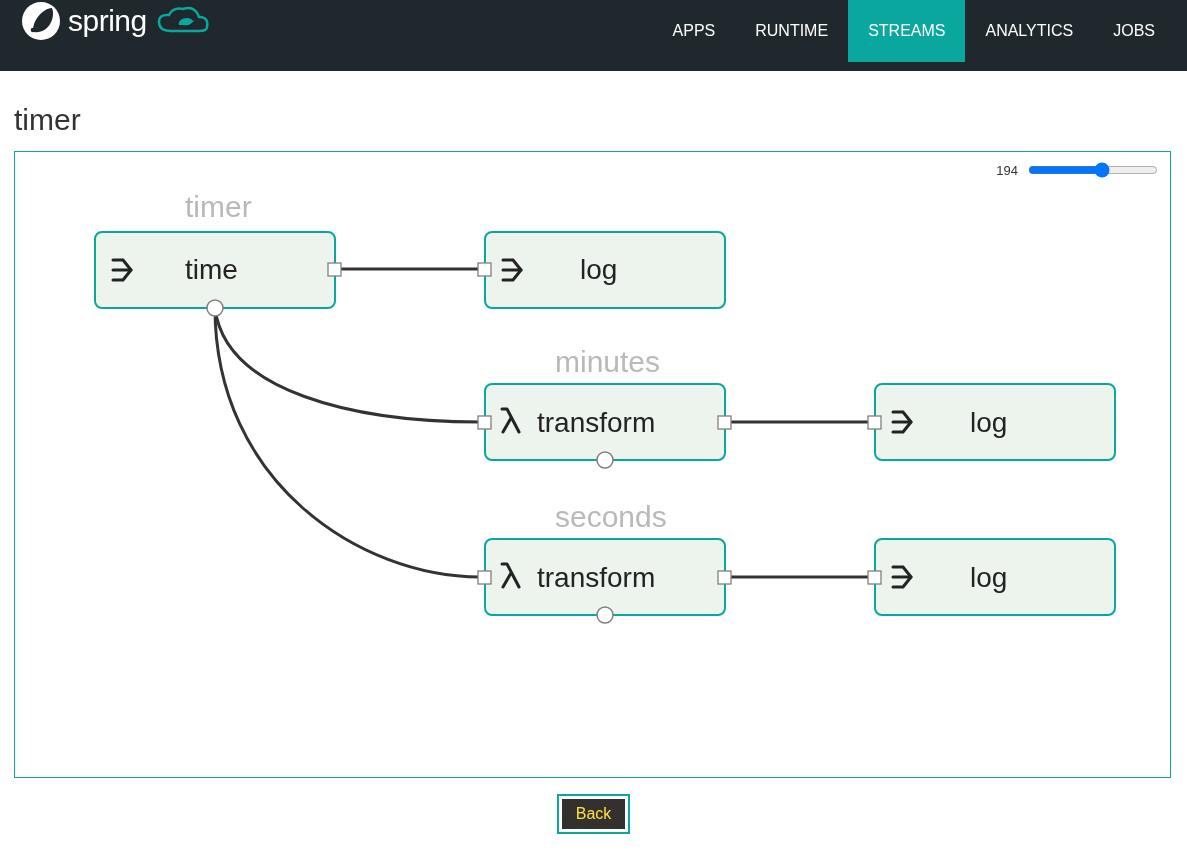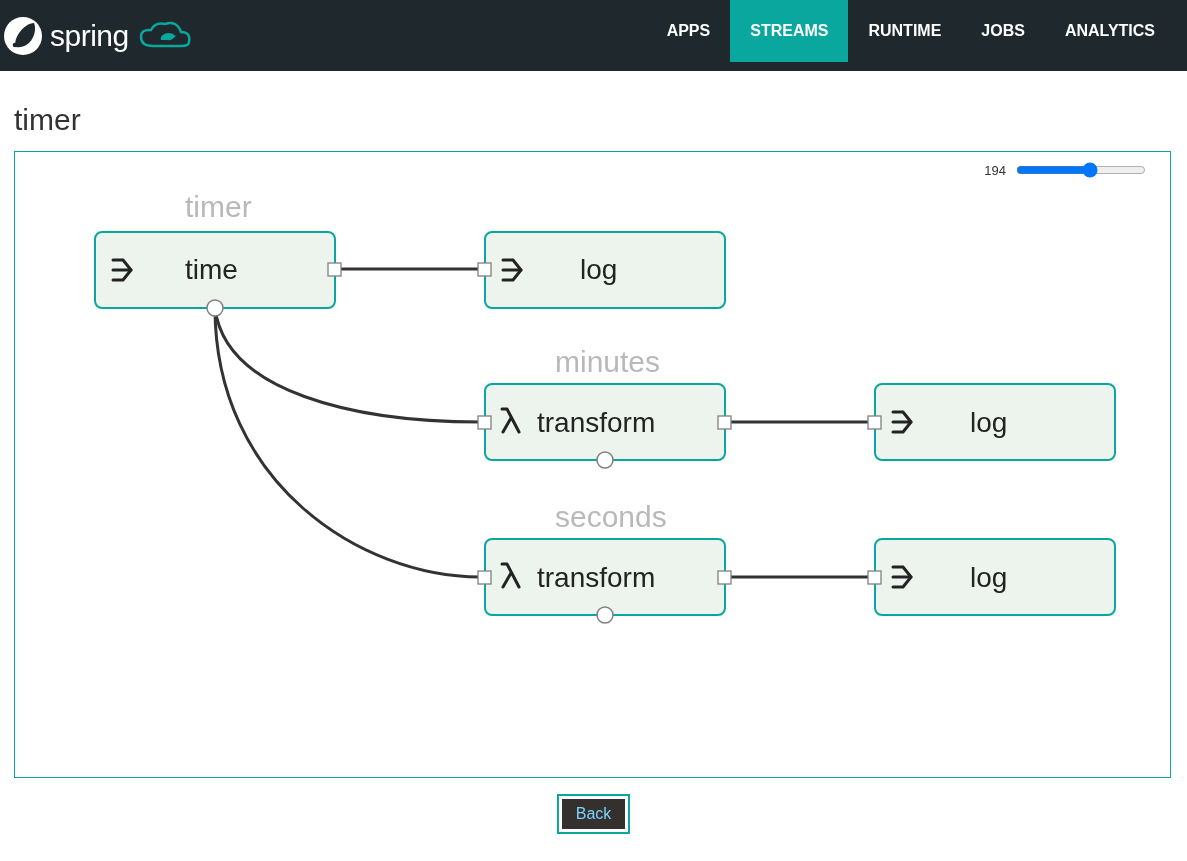--- a/index.html
+++ b/index.html
@@ -7,43 +7,43 @@
     font-family: "Helvetica Neue", Helvetica, Arial, sans-serif;
     background: #fff;
     color: #333;
     width: 1187px;
   }
   
   .header {
     background: #1f282c;
     height: 71px;
     display: flex;
-    align-items: center;
-    padding: 0 12px 0 2px;
+    align-items: flex-start;
+    padding: 0 12px 0 20px;
   }
   .brand {
     display: flex;
     align-items: center;
     gap: 6px;
   }
   .brand-text {
     color: #fff;
     font-size: 30px;
     font-weight: 400;
     letter-spacing: -0.5px;
   }
   .nav {
     margin-left: auto;
     display: flex;
     height: 71px;
   }
   .nav-item {
     color: #fff;
     font-size: 16px;
-    font-weight: 700;
+    font-weight: 400;
     text-transform: uppercase;
     padding: 0 20px;
     height: 62px;
     display: flex;
     align-items: center;
     cursor: pointer;
   }
   .nav-item.active {
     background: #0aa79e;
   }
@@ -60,21 +60,21 @@
   .canvas-frame {
     border: 1px solid #0aa79e;
     width: 1157px;
     height: 627px;
     position: relative;
     overflow: hidden;
   }
   .zoom-area {
     position: absolute;
     top: 10px;
-    right: 24px;
+    right: 12px;
     display: flex;
     align-items: flex-end;
     gap: 10px;
     font-size: 13px;
     color: #333;
   }
   .zoom-slider {
     width: 130px;
   }
   
@@ -120,21 +120,21 @@
     text-align: center;
     margin-top: 16px;
   }
   .back-wrap {
     display: inline-block;
     border: 2px solid #0aa79e;
     padding: 3px;
   }
   .back-btn {
     background: #34302d;
-    color: #7dd3fc;
+    color: #fde047;
     font-size: 16px;
     padding: 6px 14px;
     border: none;
     cursor: pointer;
     font-weight: 500;
   }
 </style>
 </head>
 <body>
 
@@ -148,24 +148,24 @@
     </svg>
     <span class="brand-text">spring</span>
 
     <svg width="60" height="36" viewBox="0 0 60 36">
       <path d="M18 28 Q6 28 6 19 Q6 11 16 12 Q20 4 30 6 Q42 2 46 14 Q56 14 54 24 Q54 28 46 28 Z" fill="none" stroke="#0aa79e" stroke-width="2.5"></path>
       <path d="M26 22 C24 16 36 12 40 18 C44 14 38 24 32 22 Z" fill="#0aa79e"></path>
     </svg>
   </div>
   <div class="nav">
     <div class="nav-item">APPS</div>
+    <div class="nav-item">RUNTIME</div>
     <div class="nav-item active">STREAMS</div>
-    <div class="nav-item">RUNTIME</div>
+    <div class="nav-item">ANALYTICS</div>
     <div class="nav-item">JOBS</div>
-    <div class="nav-item">ANALYTICS</div>
   </div>
 </div>
 
 <div class="page">
   <h1 class="page-title">timer</h1>
 
   <div class="canvas-frame">
     <div class="zoom-area">
       <span>194</span>
       <input type="range" min="50" max="300" value="194" class="zoom-slider" style="">

